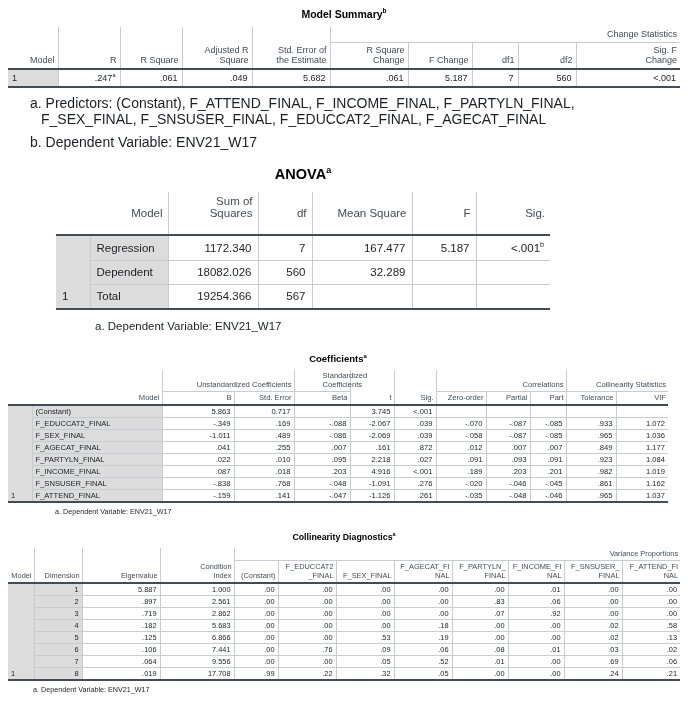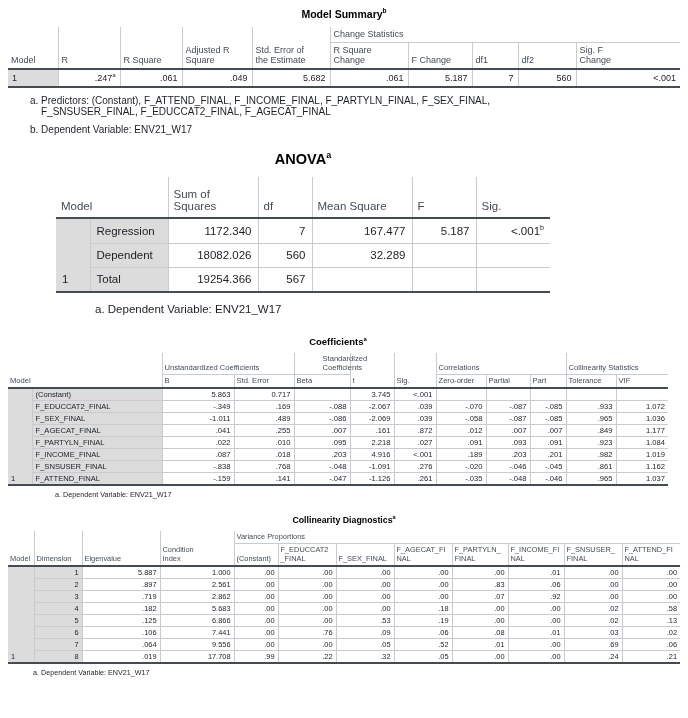--- a/index.html
+++ b/index.html
@@ -10,55 +10,55 @@
     color:var(--body_text,#1b1f26);
   }
   .page { position:relative; width:688px; height:718px; overflow:hidden; background:#fff; padding-top:5px; }
 
   .title { font-weight:bold; text-align:center; color:#000; }
   .title sup { font-size:0.62em; }
 
   table.tbl { border-collapse:collapse; table-layout:fixed; border-bottom:2px solid var(--border_dark,#434b57); }
   .tbl th {
     font-weight:normal; color:var(--header_text,#424c59);
-    text-align:left; vertical-align:bottom;
+    text-align:right; vertical-align:bottom;
     border-left:1px solid var(--border_light,#c8cbd0);
     border-bottom:2px solid var(--border_dark,#434b57);
   }
   .tbl th.group { border-bottom:1px solid var(--border_light,#c8cbd0); }
   .tbl td {
     border-left:1px solid var(--border_light,#c8cbd0);
     border-bottom:1px solid var(--border_light,#c8cbd0);
     vertical-align:bottom;
   }
   .tbl .c0 { border-left:none; }
   .gray { background:var(--cell_gray,#dcdcdc); }
   .num { text-align:right; }
   .lbl { text-align:left; }
   .hl  { text-align:left; }
   .top { vertical-align:top; }
   td sup, th sup { font-size:0.62em; }
   .wrapspan { display:inline-block; }
   .w40{max-width:40px;} .w46{max-width:46px;} .w48{max-width:48px;}
-  .w52{max-width:52px;margin-top:8px;} .w60{max-width:60px;padding-left:26px;} .w62{max-width:62px;}
+  .w52{max-width:52px;} .w60{max-width:60px;padding-left:26px;} .w62{max-width:62px;}
   .brk{max-width:50px; word-break:break-all;}
 
   
   .sec-ms { font-size:9px; }
   .sec-ms .title { font-size:10.5px; width:672px; margin:2px 0 7px 8px; }
   .ms { width:672px; margin-left:8px; }
   .ms th { padding:2px 3px 3px; }
   .ms td { padding:2px 4px 3px; }
-  .sec-ms .fn { font-size:10px; margin-left:30px; max-width:548px; padding-left:11px; text-indent:-11px; margin-top:7px; }
+  .sec-ms .fn { font-size:14px; margin-left:30px; max-width:548px; padding-left:11px; text-indent:-11px; margin-top:7px; }
 
   
   .sec-anova { margin-top:15px; font-size:11.5px; }
   .sec-anova .title { font-size:14.5px; width:494px; margin:0 0 11px 56px; }
   .anova { width:494px; margin-left:56px; }
-  .anova th { padding:3px 5px 5px; }
+  .anova th { padding:3px 5px 15px; }
   .anova td { padding:5px 6px 6px; }
   .sec-anova .fn { font-size:11.5px; margin-left:95px; max-width:470px; padding-left:13px; text-indent:-13px; margin-top:10px; }
 
   
   .sec-coef { margin-top:21px; font-size:7.6px; }
   .sec-coef .title { font-size:9.5px; width:660px; margin:0 0 6px 8px; }
   .coef { width:660px; margin-left:8px; }
   .coef th { padding:1px 2px 2px; }
   .coef td { padding:1px 3px 1px; }
   .sec-coef .fn { font-size:7.2px; margin-left:55px; margin-top:4px; }

